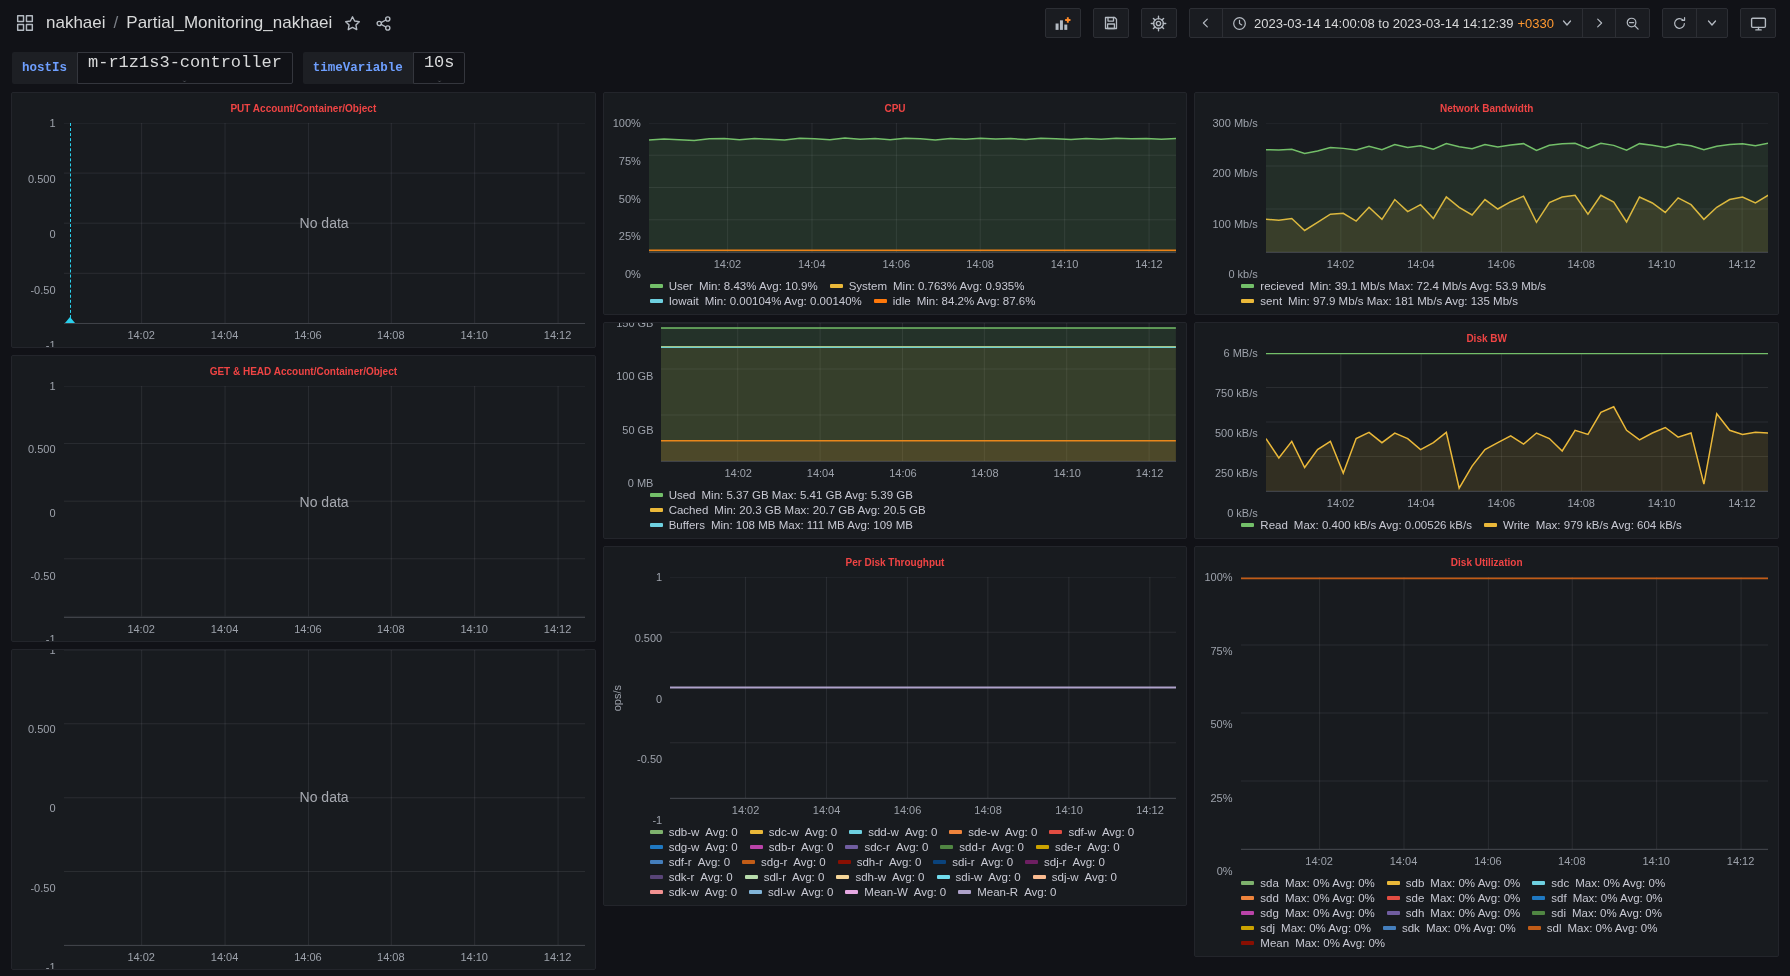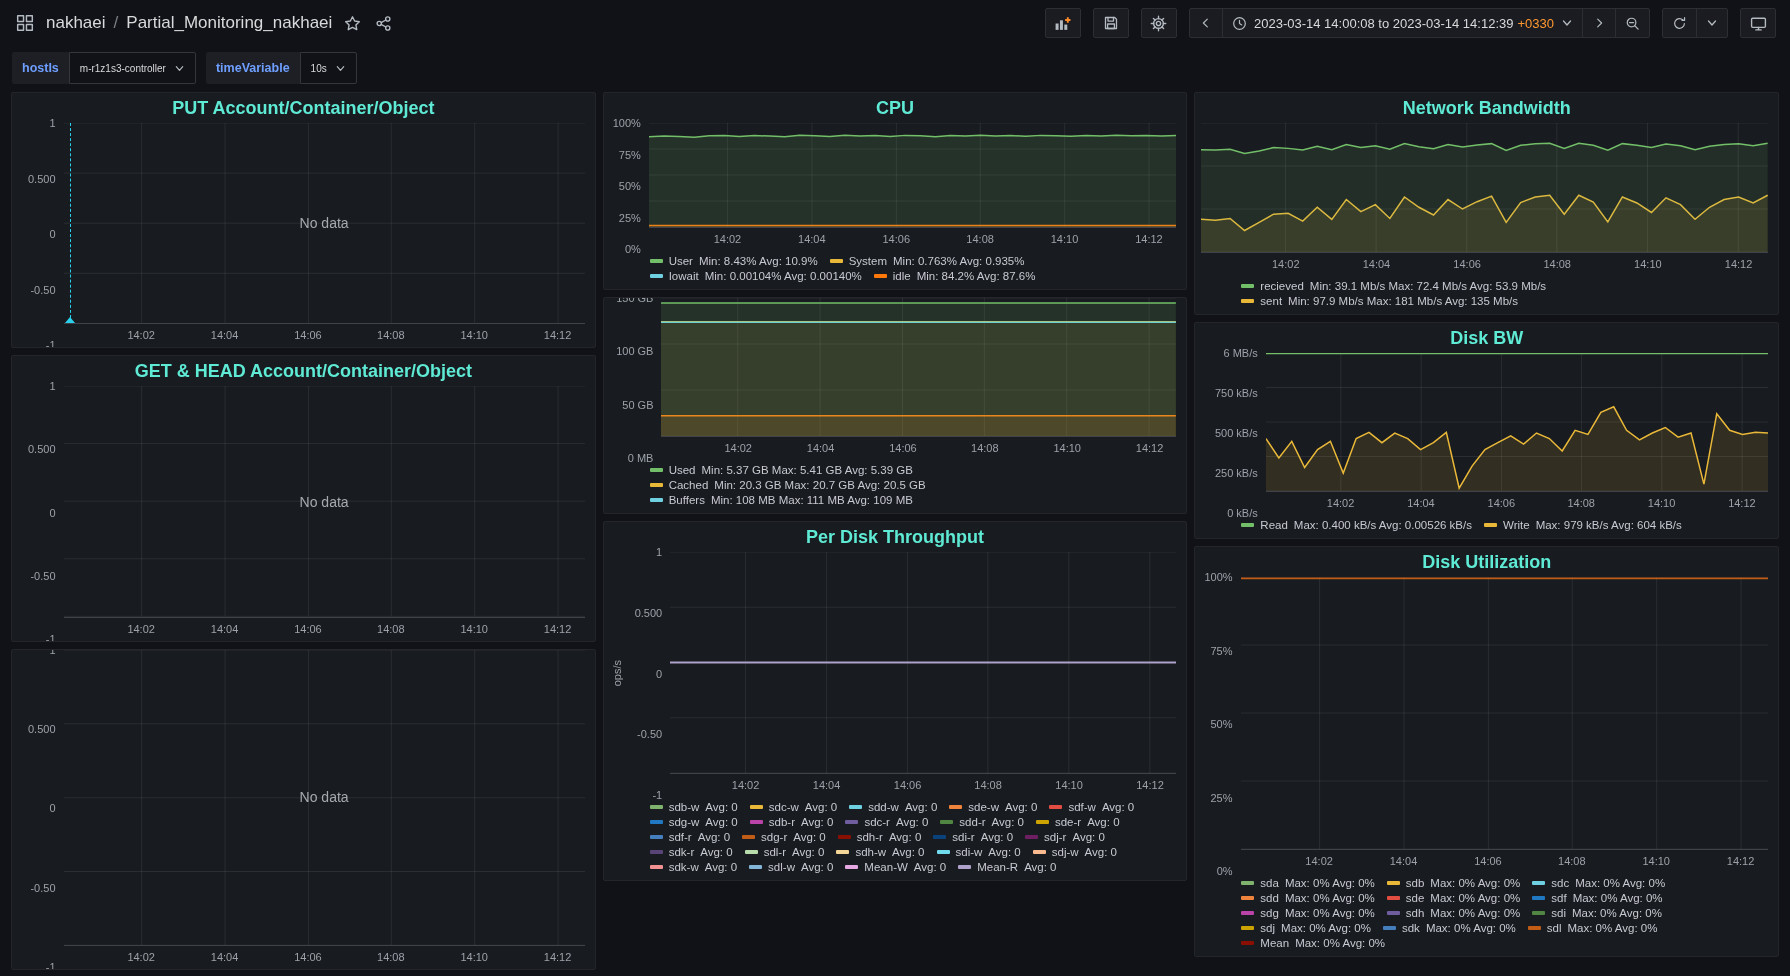--- a/index.html
+++ b/index.html
@@ -14,32 +14,32 @@
   .nav-right{display:flex;gap:12px;}
   .sq-btn{width:36px;height:30px;display:flex;align-items:center;justify-content:center;
     background:#1a1c21;border:1px solid #2c2e34;border-radius:2px;cursor:pointer;}
   .tgroup{display:flex;align-items:stretch;background:#1a1c21;border:1px solid #2c2e34;border-radius:2px;height:30px;}
   .tseg{display:flex;align-items:center;justify-content:center;padding:0 9px;border-left:1px solid #2c2e34;cursor:pointer;gap:7px;}
   .tseg:first-child{border-left:none;}
   .trange{font-size:13px;color:#d8d9da;white-space:nowrap;}
   .tz{color:#ff9830;margin-left:4px;}
   svg.ic{stroke:#b4bac2;fill:none;stroke-width:1.3;stroke-linecap:round;stroke-linejoin:round;}
   
-  .varbar{height:44px;display:flex;align-items:center;gap:10px;padding:0 12px;}
+  .varbar{height:44px;display:flex;align-items:center;gap:10px;padding:0 12px;font-family:Liberation Mono, monospace;}
   .vgroup{display:flex;align-items:stretch;height:32px;}
   .vlabel{display:flex;align-items:center;padding:0 10px;background:#1d1f24;border-radius:2px 0 0 2px;
     color:#6e9fff;font-size:12.5px;font-weight:700;}
   .vvalue{display:flex;align-items:center;gap:8px;padding:0 10px;background:#111217;border:1px solid #34363d;
-    border-radius:0 2px 2px 0;color:#d8d9da;font-size:10px;cursor:pointer;}
+    border-radius:0 2px 2px 0;color:#d8d9da;font-size:17px;cursor:pointer;flex-direction:column;}
   
   .dash{height:880px;padding:2px 11px 0 11px;display:flex;gap:7px;overflow:hidden;}
   .col{flex:1;display:flex;flex-direction:column;gap:7px;min-width:0;}
   .panel{background:#181b1f;border:1px solid #23252b;border-radius:2px;display:flex;flex-direction:column;overflow:hidden;}
   .ptitle{height:30px;display:flex;align-items:center;justify-content:center;
-    color:#5eead4;font-size:18px;font-weight:700;cursor:pointer;flex:none;white-space:nowrap;text-align:center;}
+    color:#ef4444;font-size:10px;font-weight:700;cursor:pointer;flex:none;white-space:nowrap;text-align:center;}
   .chart{flex:1;display:flex;min-height:0;padding:0 10px 2px 6px;}
   .ylab{width:15px;display:flex;align-items:center;justify-content:center;flex:none;}
   .ylab span{transform:rotate(180deg);writing-mode:vertical-rl;font-size:11px;color:#9da2ab;}
   .ycol{position:relative;flex:none;}
   .ytick{position:absolute;right:8px;transform:translateY(-50%);font-size:11px;color:#9da2ab;white-space:nowrap;}
   .pcol{flex:1;display:flex;flex-direction:column;min-width:0;}
   .pbox{flex:1;position:relative;border-bottom:1px solid rgba(204,204,220,0.22);min-height:0;}
   .pbox svg{position:absolute;inset:0;width:100%;height:100%;}
   .gl{stroke:rgba(204,204,220,0.10);stroke-width:1;}
   .xstrip{height:21px;position:relative;flex:none;}
@@ -294,21 +294,21 @@
               <span class="xtick" style="left:46.9%">14:06</span>
               <span class="xtick" style="left:62.8%">14:08</span>
               <span class="xtick" style="left:78.8%">14:10</span>
               <span class="xtick" style="left:94.8%">14:12</span>
             </div>
           </div>
         </div>
       </div>
   </div>
   <div class="col">
-    <div class="panel" style="height:198px">
+    <div class="panel" style="height:223px">
         <div class="ptitle">CPU</div>
         <div class="chart">
           <div class="ycol" style="width:39.2px">
             <span class="ytick" style="top:0%">100%</span>
             <span class="ytick" style="top:25%">75%</span>
             <span class="ytick" style="top:50%">50%</span>
             <span class="ytick" style="top:75%">25%</span>
             <span class="ytick" style="top:100%">0%</span>
           </div>
           <div class="pcol">
@@ -583,20 +583,26 @@
             <span class="lname">Mean-R</span>
             <span class="lstats">Avg: 0</span>
           </span>
         </div>
       </div>
   </div>
   <div class="col">
     <div class="panel" style="height:223px">
         <div class="ptitle">Network Bandwidth</div>
         <div class="chart">
+          <div class="ycol" style="width:64.4px">
+            <span class="ytick" style="top:0%">300 Mb/s</span>
+            <span class="ytick" style="top:33.33333333333333%">200 Mb/s</span>
+            <span class="ytick" style="top:66.66666666666666%">100 Mb/s</span>
+            <span class="ytick" style="top:100%">0 kb/s</span>
+          </div>
           <div class="pcol">
             <div class="pbox">
               <svg viewBox="0 0 100 100" preserveAspectRatio="none">
                 <line class="gl" x1="14.899999999999999" y1="0" x2="14.899999999999999" y2="100" vector-effect="non-scaling-stroke"></line>
                 <line class="gl" x1="30.9" y1="0" x2="30.9" y2="100" vector-effect="non-scaling-stroke"></line>
                 <line class="gl" x1="46.9" y1="0" x2="46.9" y2="100" vector-effect="non-scaling-stroke"></line>
                 <line class="gl" x1="62.8" y1="0" x2="62.8" y2="100" vector-effect="non-scaling-stroke"></line>
                 <line class="gl" x1="78.8" y1="0" x2="78.8" y2="100" vector-effect="non-scaling-stroke"></line>
                 <line class="gl" x1="94.8" y1="0" x2="94.8" y2="100" vector-effect="non-scaling-stroke"></line>
                 <line class="gl" x1="0" y1="0" x2="100" y2="0" vector-effect="non-scaling-stroke"></line>

